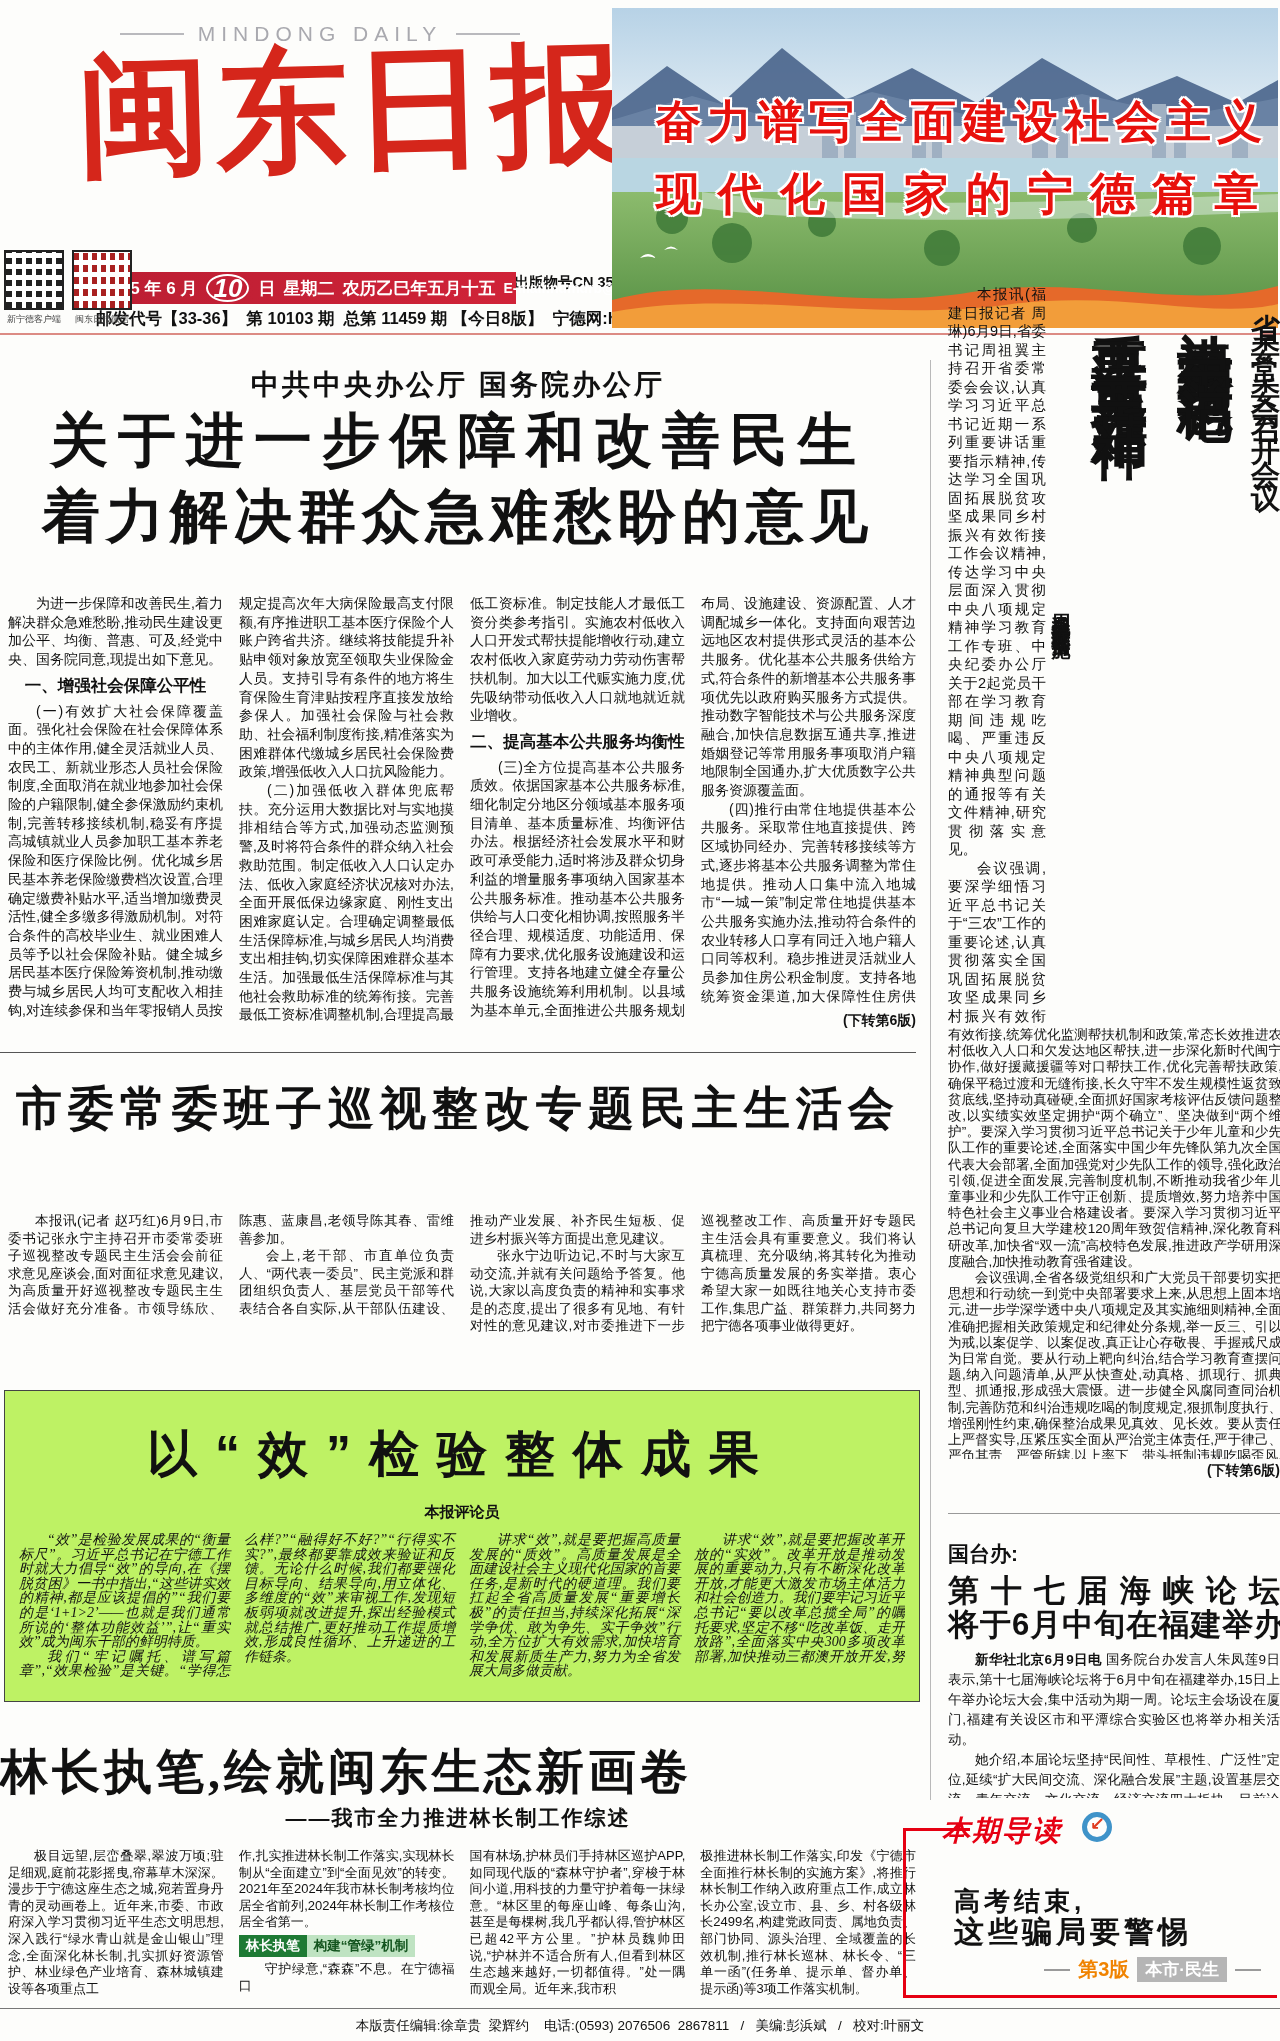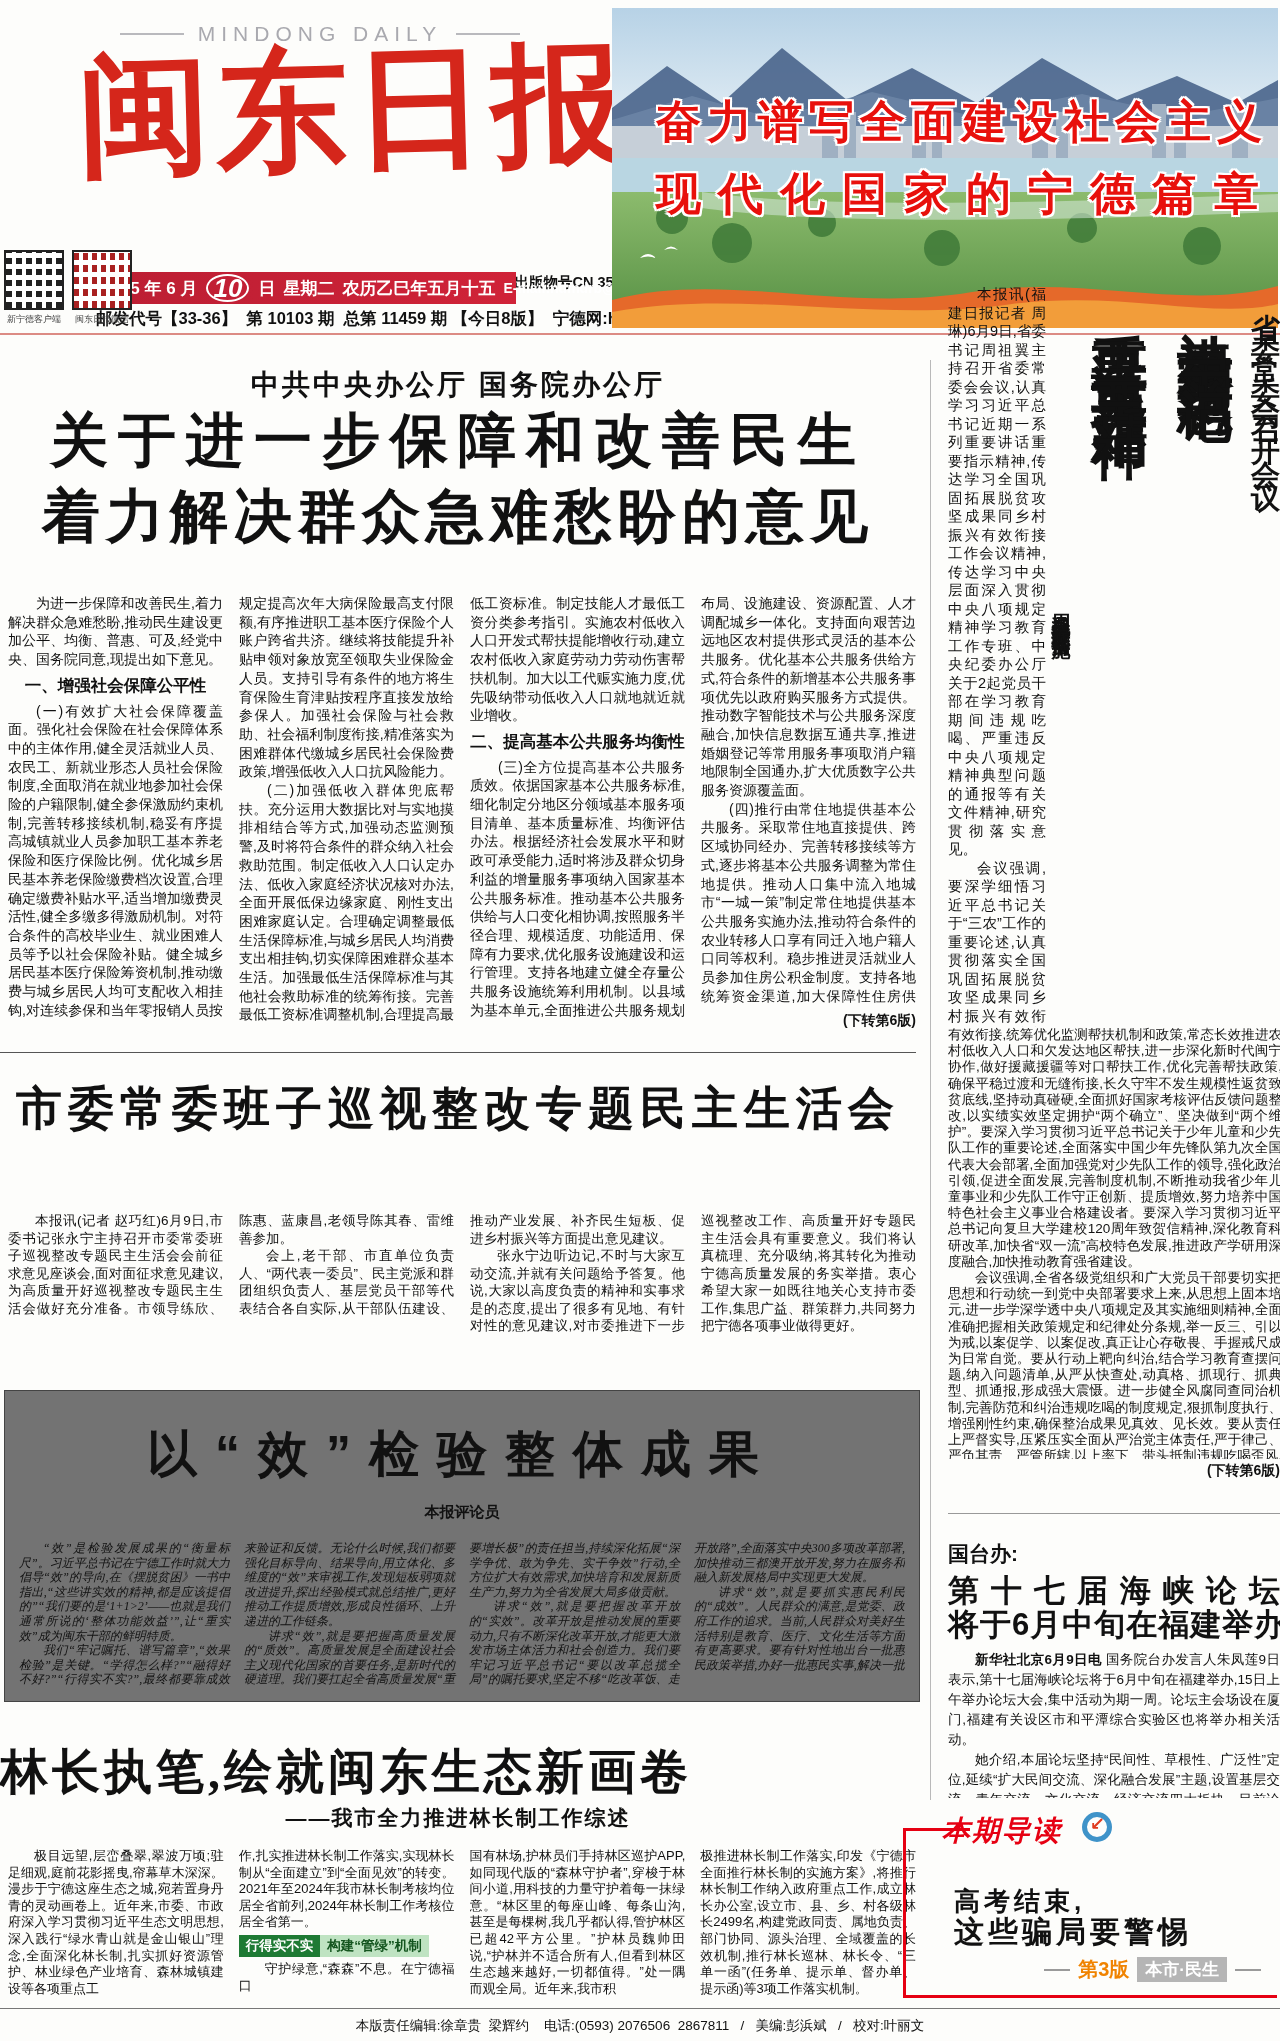--- a/index.html
+++ b/index.html
@@ -60,26 +60,26 @@
 
   
   .city-t1{left:0;top:1078px;width:916px;text-align:center;font-family:"Liberation Serif","DejaVu Serif",serif;
         font-weight:900;font-size:46px;letter-spacing:6px;white-space:nowrap;}
   .city-t2{left:0;top:1140px;width:916px;text-align:center;font-family:"Liberation Serif","DejaVu Serif",serif;
         font-weight:900;font-size:46px;letter-spacing:36px;white-space:nowrap;text-indent:36px;}
   .city-body{left:8px;top:1212px;width:908px;height:132px;column-count:4;column-gap:16px;
         font-size:13.5px;line-height:17.5px;overflow:hidden;}
 
   
-  .edit-box{left:4px;top:1390px;width:916px;height:312px;border:1.5px solid #444;box-sizing:border-box;background:#737373;}
+  .edit-box{left:4px;top:1390px;width:916px;height:312px;border:1.5px solid #444;box-sizing:border-box;background:#bef264;}
   .edit-title{position:absolute;left:0;top:30px;width:100%;text-align:center;font-weight:900;font-size:50px;letter-spacing:18px;}
   .edit-byline{position:absolute;left:0;top:112px;width:100%;text-align:center;font-weight:bold;font-size:15px;}
   .edit-body{position:absolute;left:14px;top:142px;width:886px;height:158px;column-count:4;column-gap:14px;
         font-family:"Liberation Serif","DejaVu Serif",serif;font-style:italic;
-        font-size:12px;line-height:14.6px;overflow:hidden;margin-top:8px;}
+        font-size:14px;line-height:14.6px;overflow:hidden;}
 
   
   .forest-t{left:0;top:1740px;width:916px;text-align:left;font-family:Liberation Serif, serif;
         font-weight:900;font-size:48px;letter-spacing:4px;white-space:nowrap;}
   .forest-sub{left:0;top:1804px;width:916px;text-align:center;font-weight:bold;font-size:21px;letter-spacing:2px;}
   .forest-body{left:8px;top:1848px;width:908px;height:150px;display:flex;gap:15px;
         font-size:13px;line-height:16.6px;overflow:hidden;}
   .forest-col{flex:1;overflow:hidden;}
   .badge{display:flex;width:200px;margin:4px 0;font-weight:bold;font-size:13.5px;line-height:20px;}
   .badge .b1{background:#1e7a34;color:#fff;padding:1px 7px;}
@@ -247,21 +247,21 @@
 
   <div class="abs forest-t">林长执笔,绘就闽东生态新画卷</div>
   <div class="abs forest-sub">——我市全力推进林长制工作综述</div>
   <div class="abs forest-body">
     <div class="forest-col just">
       <p class="body-p">极目远望,层峦叠翠,翠波万顷;驻足细观,庭前花影摇曳,帘幕草木深深。漫步于宁德这座生态之城,宛若置身丹青的灵动画卷上。近年来,市委、市政府深入学习贯彻习近平生态文明思想,深入践行“绿水青山就是金山银山”理念,全面深化林长制,扎实抓好资源管护、林业绿色产业培育、森林城镇建设等各项重点工</p>
     </div>
     <div class="forest-col just">
       <p class="body-p" style="text-indent:0;">作,扎实推进林长制工作落实,实现林长制从“全面建立”到“全面见效”的转变。2021年至2024年我市林长制考核均位居全省前列,2024年林长制工作考核位居全省第一。</p>
       <div class="badge">
-        <span class="b1">行得实不实</span>
+        <span class="b1">林长执笔</span>
         <span class="b2">构建“管绿”机制</span>
       </div>
       <p class="body-p">守护绿意,“森森”不息。在宁德福口</p>
     </div>
     <div class="forest-col just">
       <p class="body-p" style="text-indent:0;">国有林场,护林员们手持林区巡护APP,如同现代版的“森林守护者”,穿梭于林间小道,用科技的力量守护着每一抹绿意。“林区里的每座山峰、每条山沟,甚至是每棵树,我几乎都认得,管护林区已超42平方公里。”护林员魏帅田说,“护林并不适合所有人,但看到林区生态越来越好,一切都值得。”处一隅而观全局。近年来,我市积</p>
     </div>
     <div class="forest-col just">
       <p class="body-p" style="text-indent:0;">极推进林长制工作落实,印发《宁德市全面推行林长制的实施方案》,将推行林长制工作纳入政府重点工作,成立林长办公室,设立市、县、乡、村各级林长2499名,构建党政同责、属地负责、部门协同、源头治理、全域覆盖的长效机制,推行林长巡林、林长令、“三单一函”(任务单、提示单、督办单、提示函)等3项工作落实机制。</p>
       <div class="forest-jump">(下转第6版)</div>

